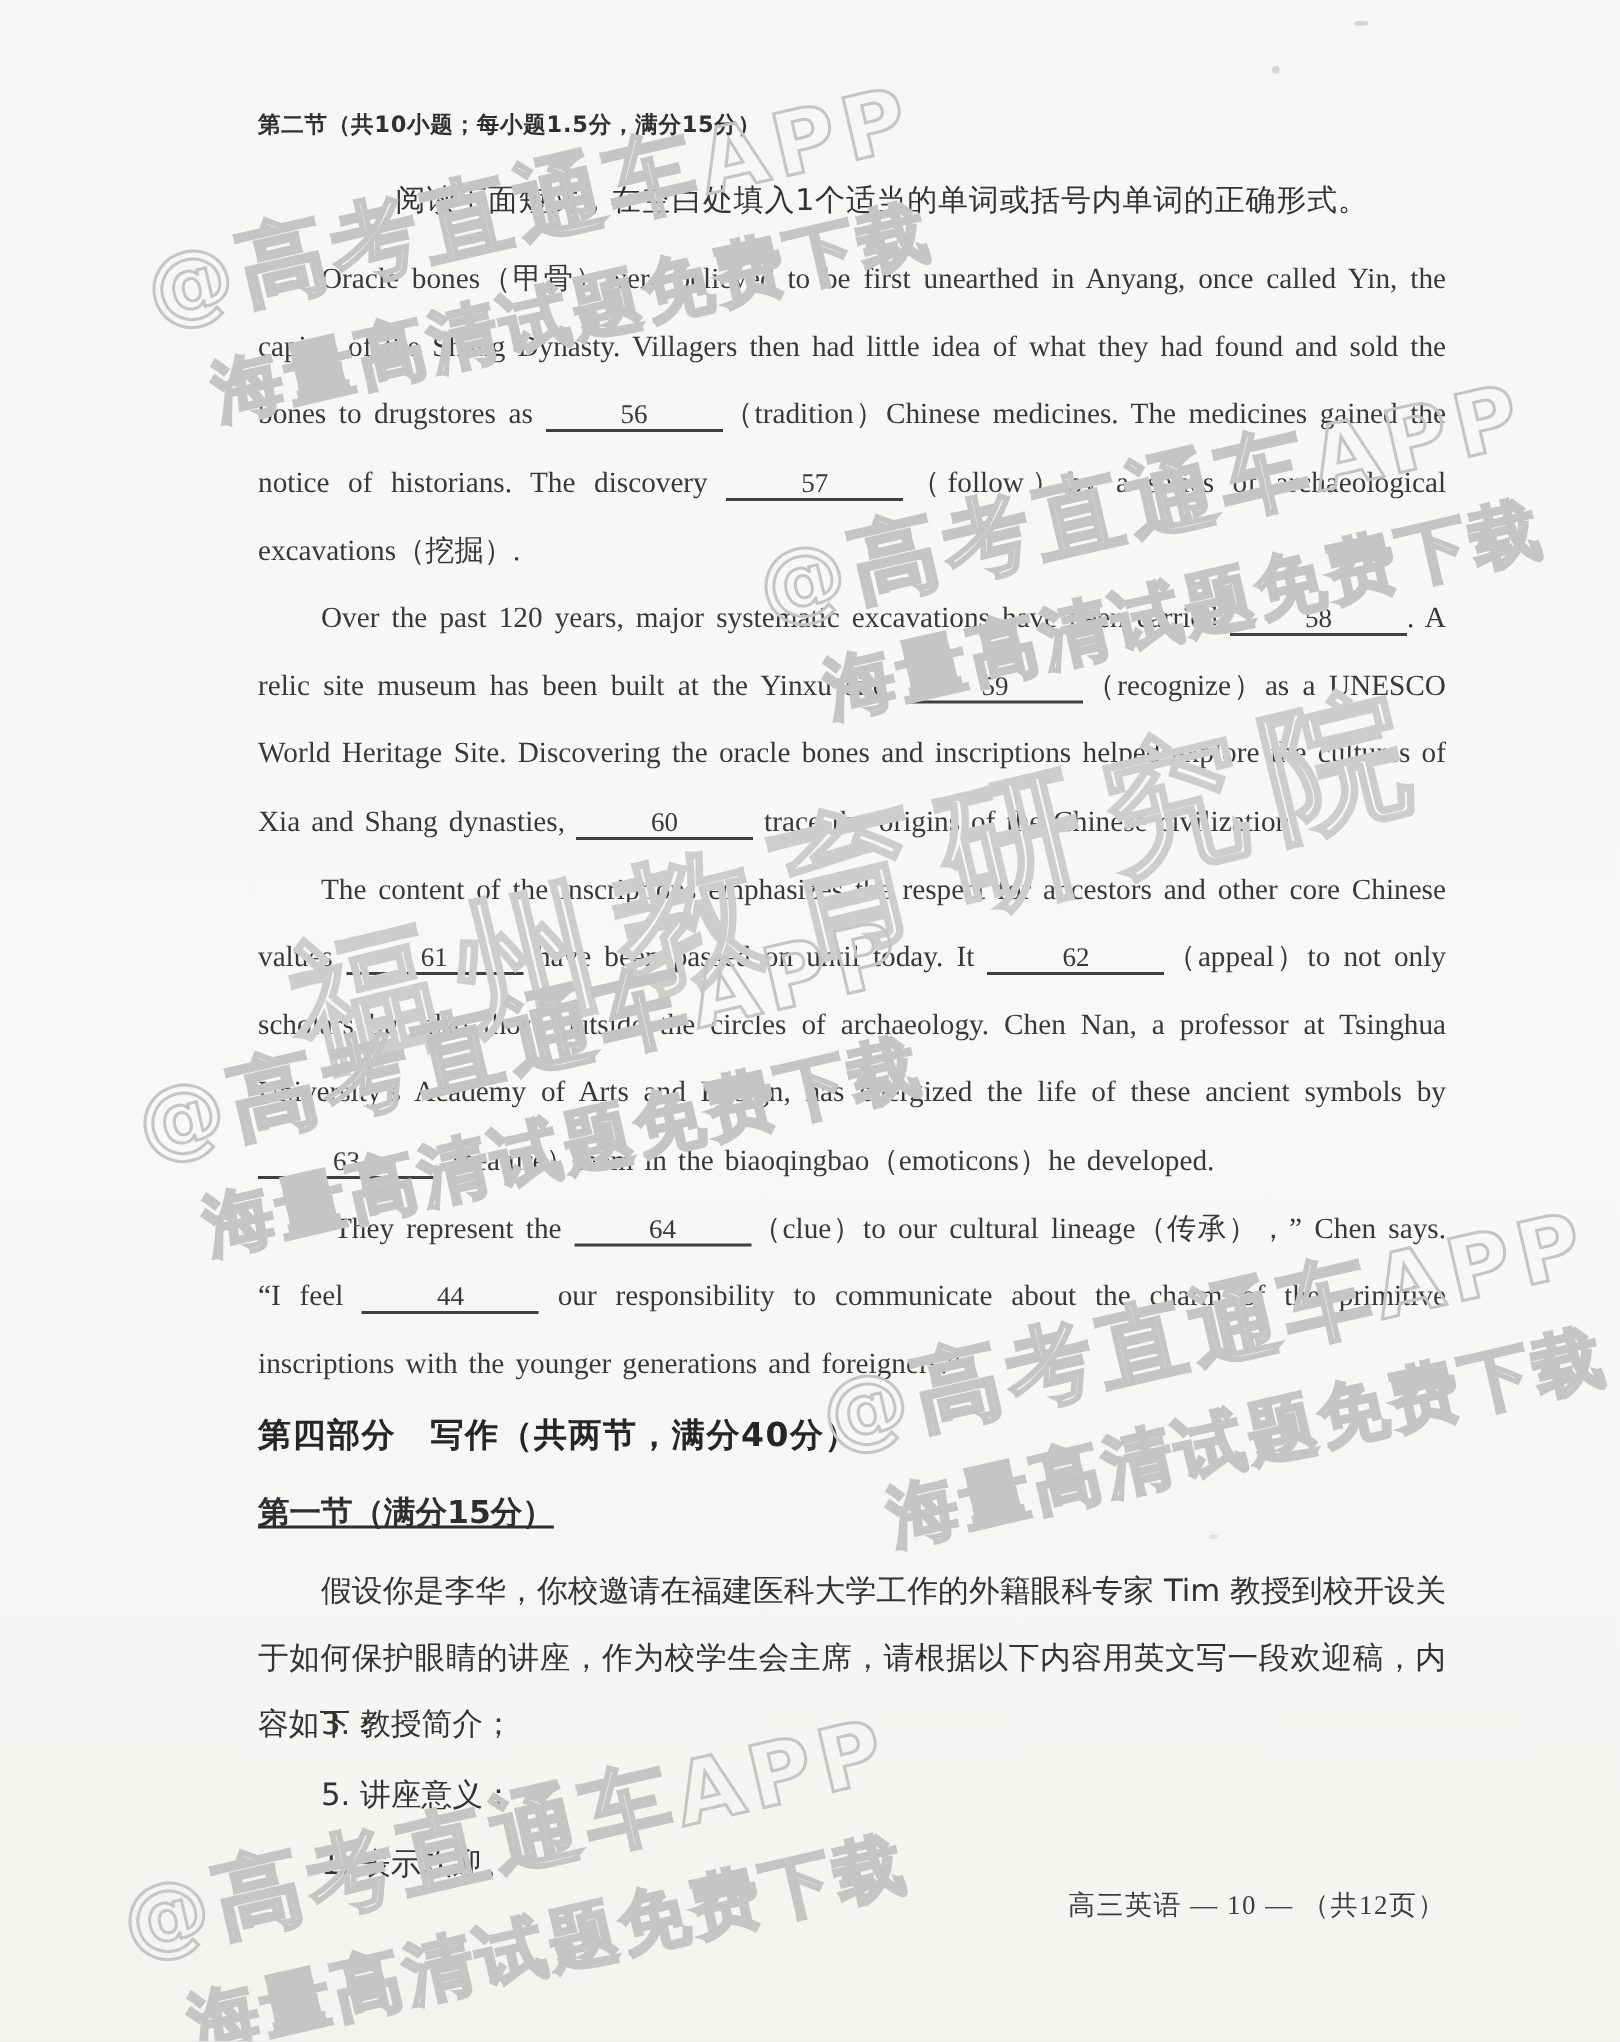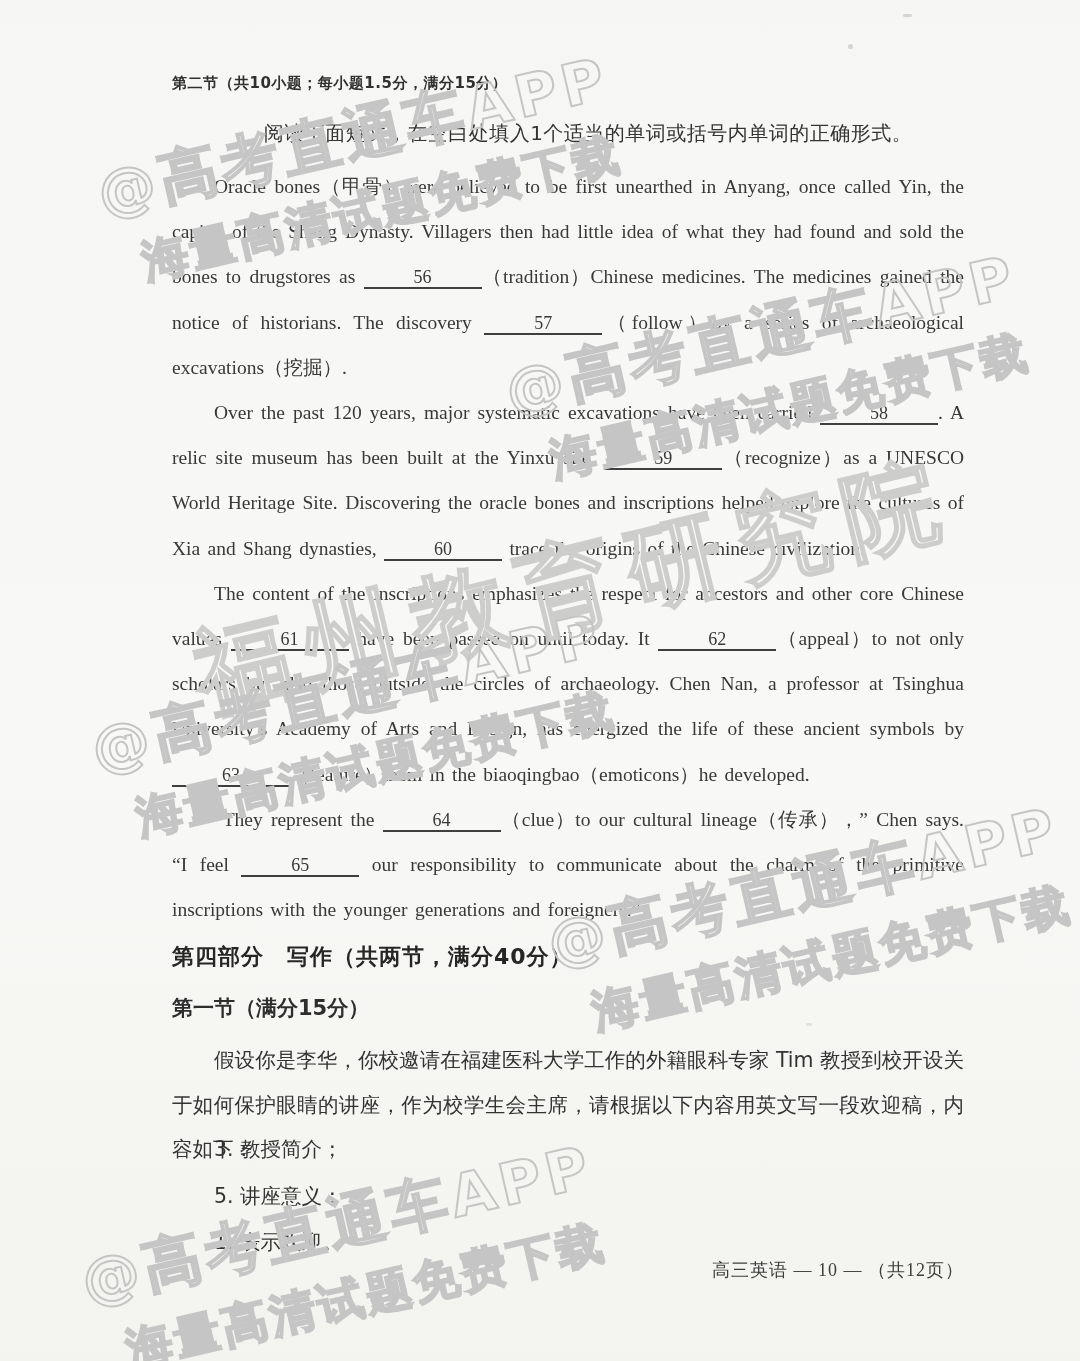--- a/index.html
+++ b/index.html
@@ -19,21 +19,21 @@
   #cloze-instruction{top:120px;font-size:20px;color:#333;text-indent:40px;letter-spacing:.5px;text-align:center;}
   #cloze-passage{top:164px;font-size:19.5px;line-height:45.2px;text-align:justify;word-spacing:2.5px;}
   #cloze-passage p{margin:0;text-indent:42px;}
   .blank{
     display:inline-block;min-width:118px;box-sizing:border-box;
     padding:0 30px;border-bottom:2px solid #3f3f3f;
     text-align:center;text-indent:0;line-height:1.05;
     font-size:18px;color:#383838;
   }
   #part4-heading{top:942px;font-size:22px;font-weight:bold;color:#262626;letter-spacing:1px;}
-  #writing-section1-heading{top:994px;font-size:21px;font-weight:600;color:#2e2e2e;}
+  #writing-section1-heading{top:994px;font-size:21px;font-weight:600;color:#2e2e2e;text-decoration:underline;}
   #writing-prompt{top:1038px;font-size:20.5px;line-height:44.5px;text-align:justify;text-indent:42px;color:#333;}
   #writing-points{top:1126px;font-size:20.5px;line-height:46.5px;padding-left:42px;color:#333;}
   #page-footer{
     position:absolute;left:172px;width:792px;top:1258px;
     text-align:right;font-size:18px;color:#3d3d3d;letter-spacing:1px;
     font-family:Liberation Serif, serif;
   }
   
   :root{--wm-color:#c5c5c5;}
   .wm{
@@ -95,21 +95,21 @@
   <div class="speck" id="speck-3"></div>
 
   <div class="content cn" id="section2-heading">第二节（共10小题；每小题1.5分，满分15分）</div>
 
   <div class="content cn" id="cloze-instruction">阅读下面短文，在空白处填入1个适当的单词或括号内单词的正确形式。</div>
 
   <div class="content" id="cloze-passage">
       <p>Oracle bones（甲骨）were believed to be first unearthed in Anyang, once called Yin, the capital of the Shang Dynasty. Villagers then had little idea of what they had found and sold the bones to drugstores as <span class="blank">56</span>（tradition）Chinese medicines. The medicines gained the notice of historians. The discovery <span class="blank">57</span>（follow）by a series of archaeological excavations（挖掘）.</p>
       <p>Over the past 120 years, major systematic excavations have been carried <span class="blank">58</span>. A relic site museum has been built at the Yinxu site, <span class="blank">59</span>（recognize）as a UNESCO World Heritage Site. Discovering the oracle bones and inscriptions helped explore the cultures of Xia and Shang dynasties, <span class="blank">60</span> trace the origins of the Chinese civilization.</p>
       <p>The content of the inscriptions emphasizes the respect for ancestors and other core Chinese values <span class="blank">61</span> have been passed on until today. It <span class="blank">62</span>（appeal）to not only scholars but also those outside the circles of archaeology. Chen Nan, a professor at Tsinghua University’s Academy of Arts and Design, has energized the life of these ancient symbols by <span class="blank">63</span>（feature）them in the biaoqingbao（emoticons）he developed.</p>
-      <p>“They represent the <span class="blank">64</span>（clue）to our cultural lineage（传承），” Chen says. “I feel <span class="blank">65</span> our responsibility to communicate about the charm of the primitive inscriptions with the younger generations and foreigners.”</p>
+      <p>“They represent the <span class="blank">64</span>（clue）to our cultural lineage（传承），” Chen says. “I feel <span class="blank">44</span> our responsibility to communicate about the charm of the primitive inscriptions with the younger generations and foreigners.”</p>
     </div>
 
   <div class="content cn" id="part4-heading">第四部分　写作（共两节，满分40分）</div>
 
   <div class="content cn" id="writing-section1-heading">第一节（满分15分）</div>
 
   <div class="content cn" id="writing-prompt">假设你是李华，你校邀请在福建医科大学工作的外籍眼科专家 Tim 教授到校开设关于如何保护眼睛的讲座，作为校学生会主席，请根据以下内容用英文写一段欢迎稿，内容如下：</div>
 
   <div class="content cn" id="writing-points">
       <div>3. 教授简介；</div>

